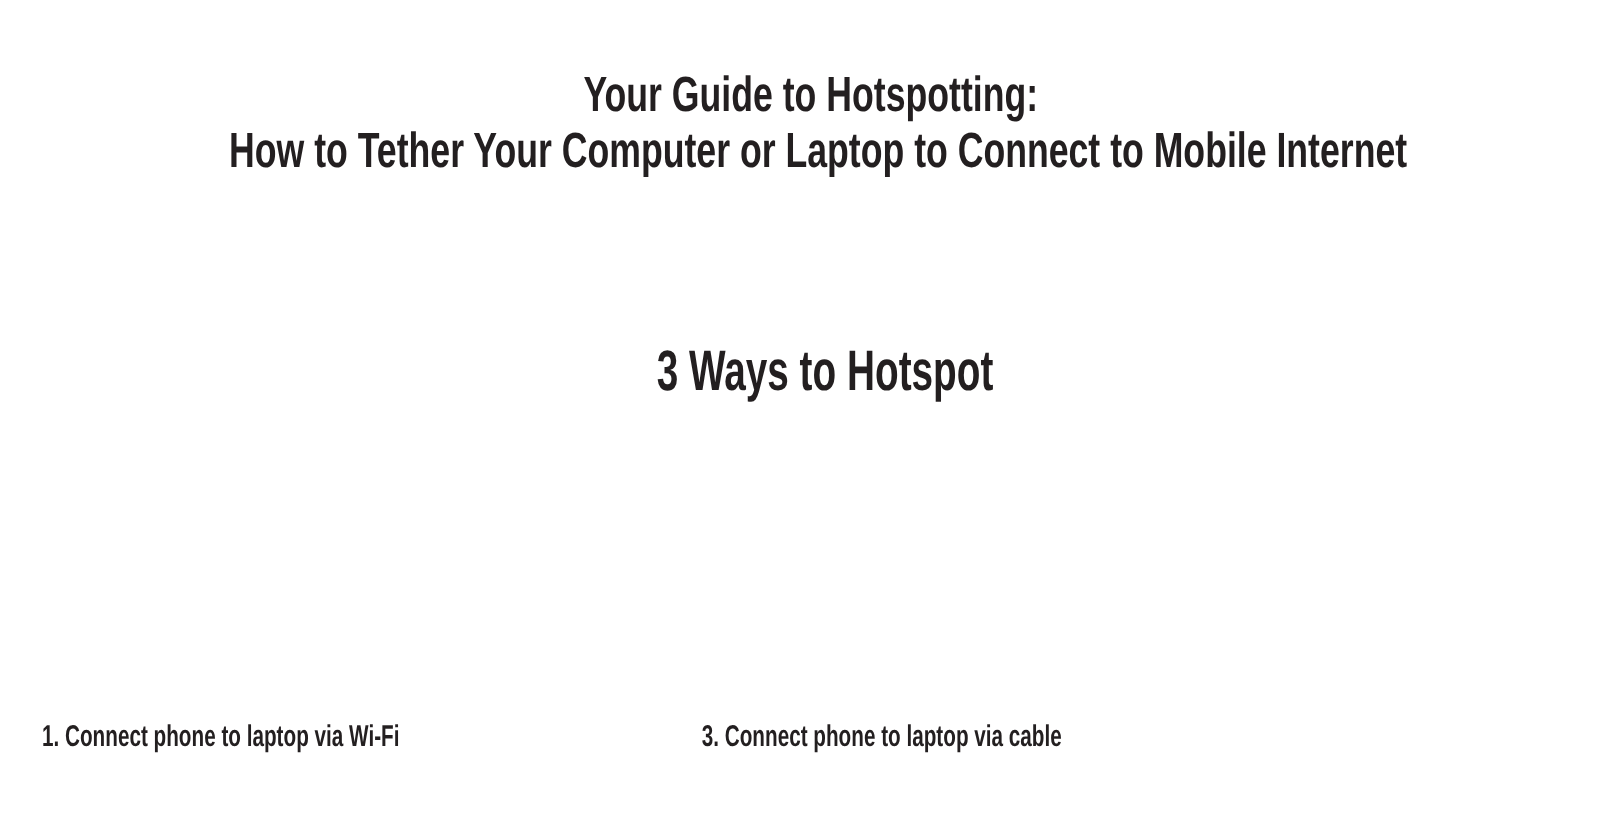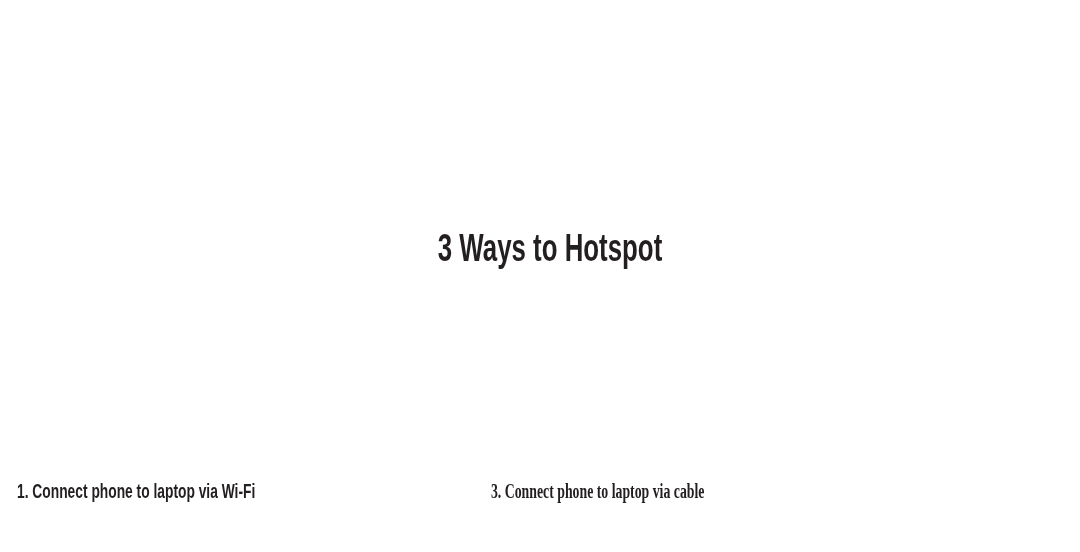--- a/index.html
+++ b/index.html
@@ -59,36 +59,44 @@
     position:absolute;
     top:478px;
     left:0;
     width:100%;
     display:flex;
   }
   .step-cell{
     width:360px;
     line-height:26px;
   }
-  .step-cell.left{text-align:left;padding-left:17px;box-sizing:border-box;}
+  .step-cell.left{text-align:left;padding-left:28px;box-sizing:border-box;}
   .step-cell.center{text-align:center;}
-  .step-cell.right{text-align:right;padding-right:16px;box-sizing:border-box;font-family:Liberation Serif, serif;}
+  .step-cell.right{text-align:right;padding-right:16px;box-sizing:border-box;}
   .step-text{
     font-size:20px;
     transform:scaleX(0.69);
   }
   .step-cell.left  .step-text{transform-origin:left center;}
   .step-cell.center .step-text{transform-origin:center center;}
   .step-cell.right .step-text{transform-origin:right center;}
 </style>
 </head>
 <body>
 
 <div class="canvas">
 
+  <header class="title-block">
+    <div class="title-line">
+      <span class="cond title-text">Your Guide to Hotspotting:</span>
+    </div>
+    <div class="title-line">
+      <span class="cond title-text">How to Tether Your Computer or Laptop to Connect to Mobile Internet</span>
+    </div>
+  </header>
 
   <h2 class="subtitle-row">
     <span class="cond subtitle-text">3 Ways to Hotspot</span>
   </h2>
 
   <div class="steps-row">
     <div class="step-cell left">
       <span class="cond step-text">1. Connect phone to laptop via Wi-Fi</span>
     </div>
     <div class="step-cell right">

